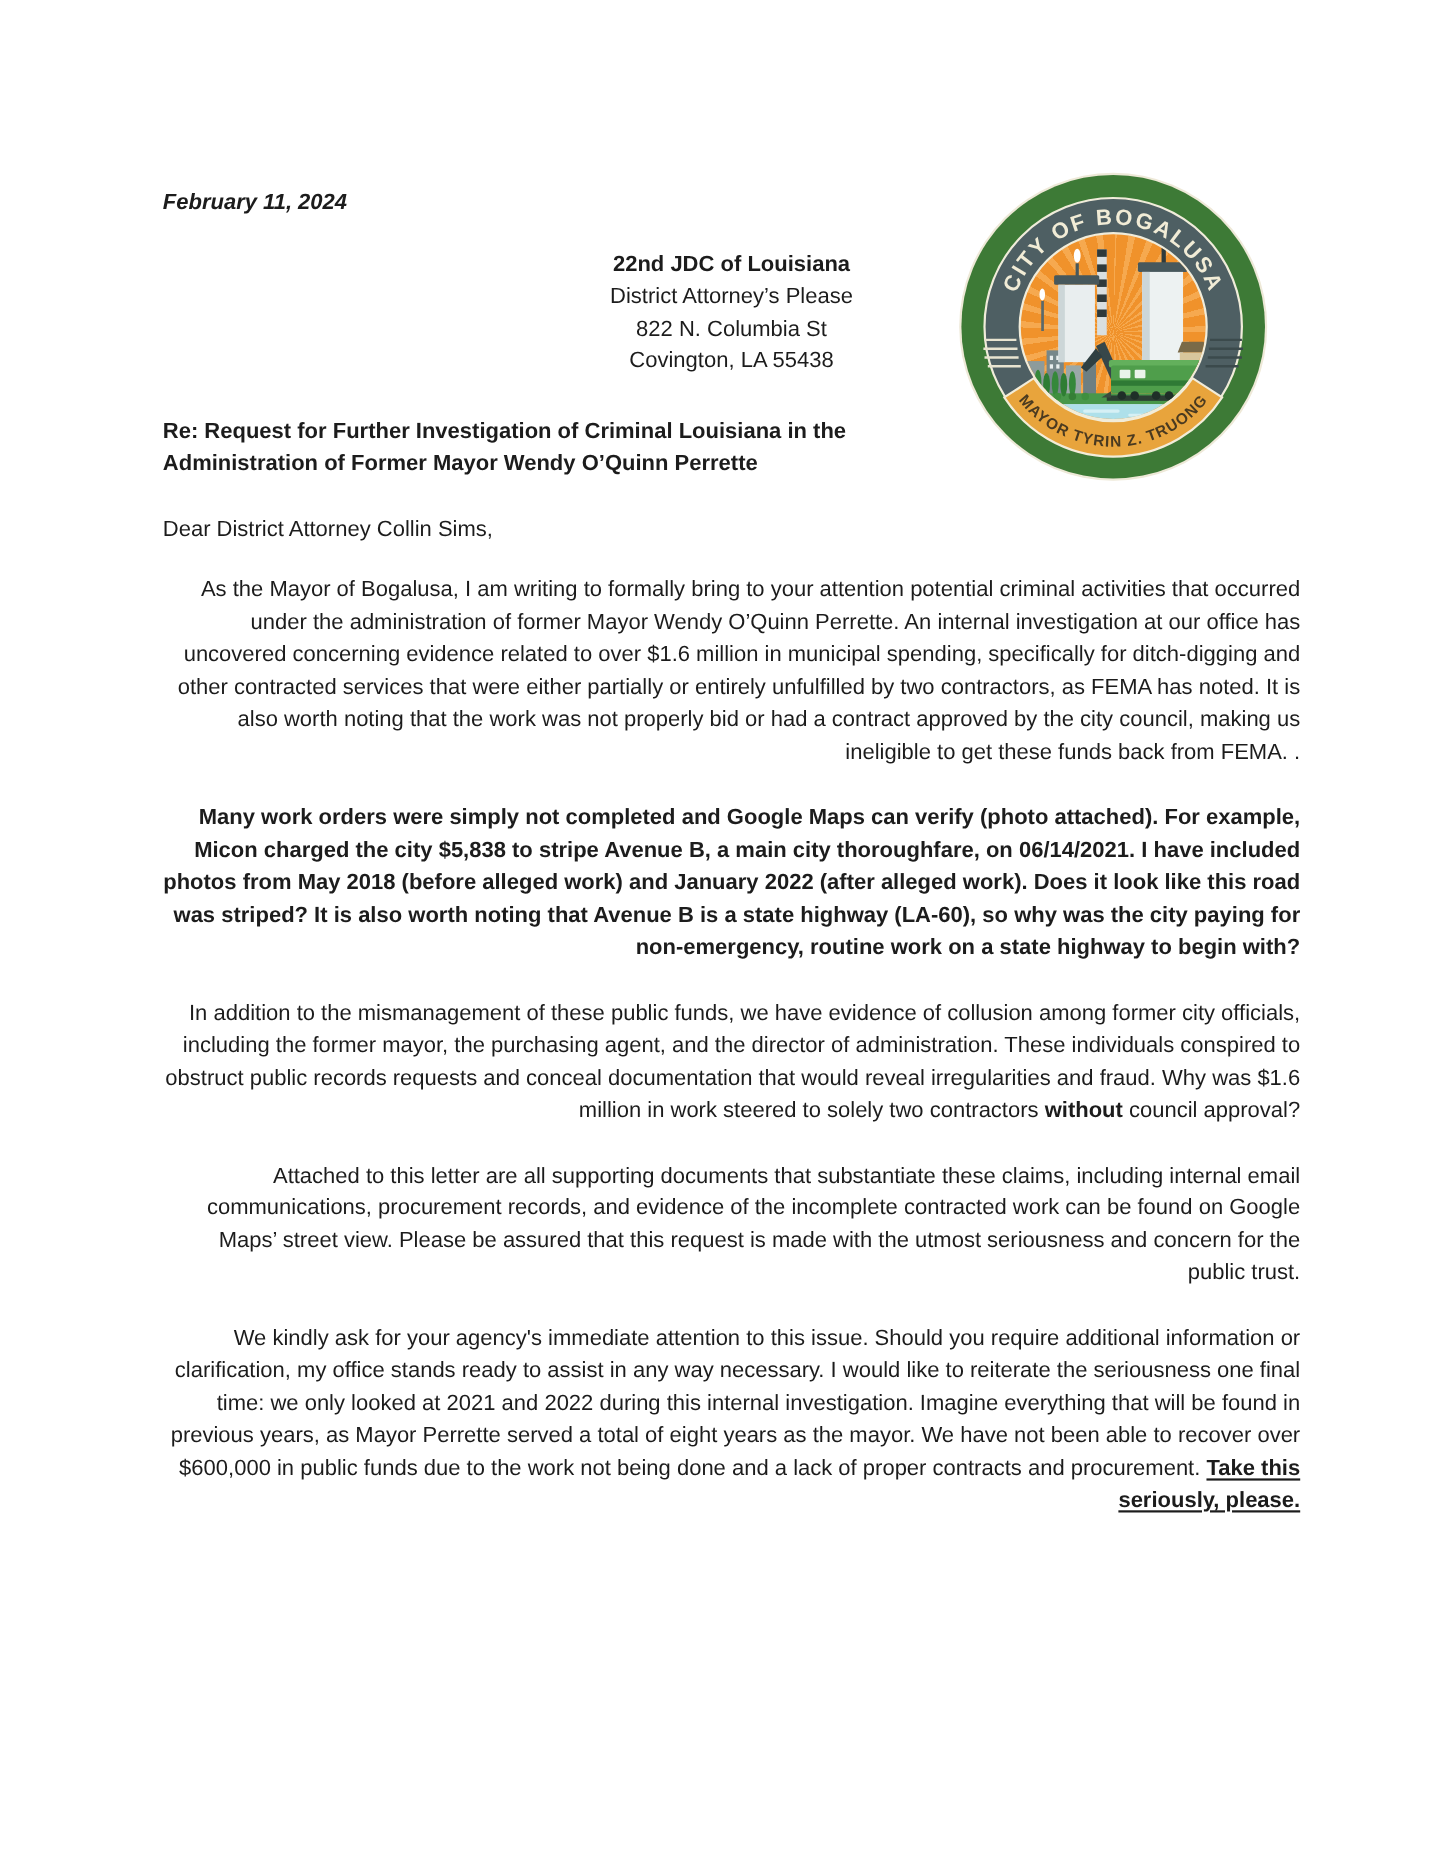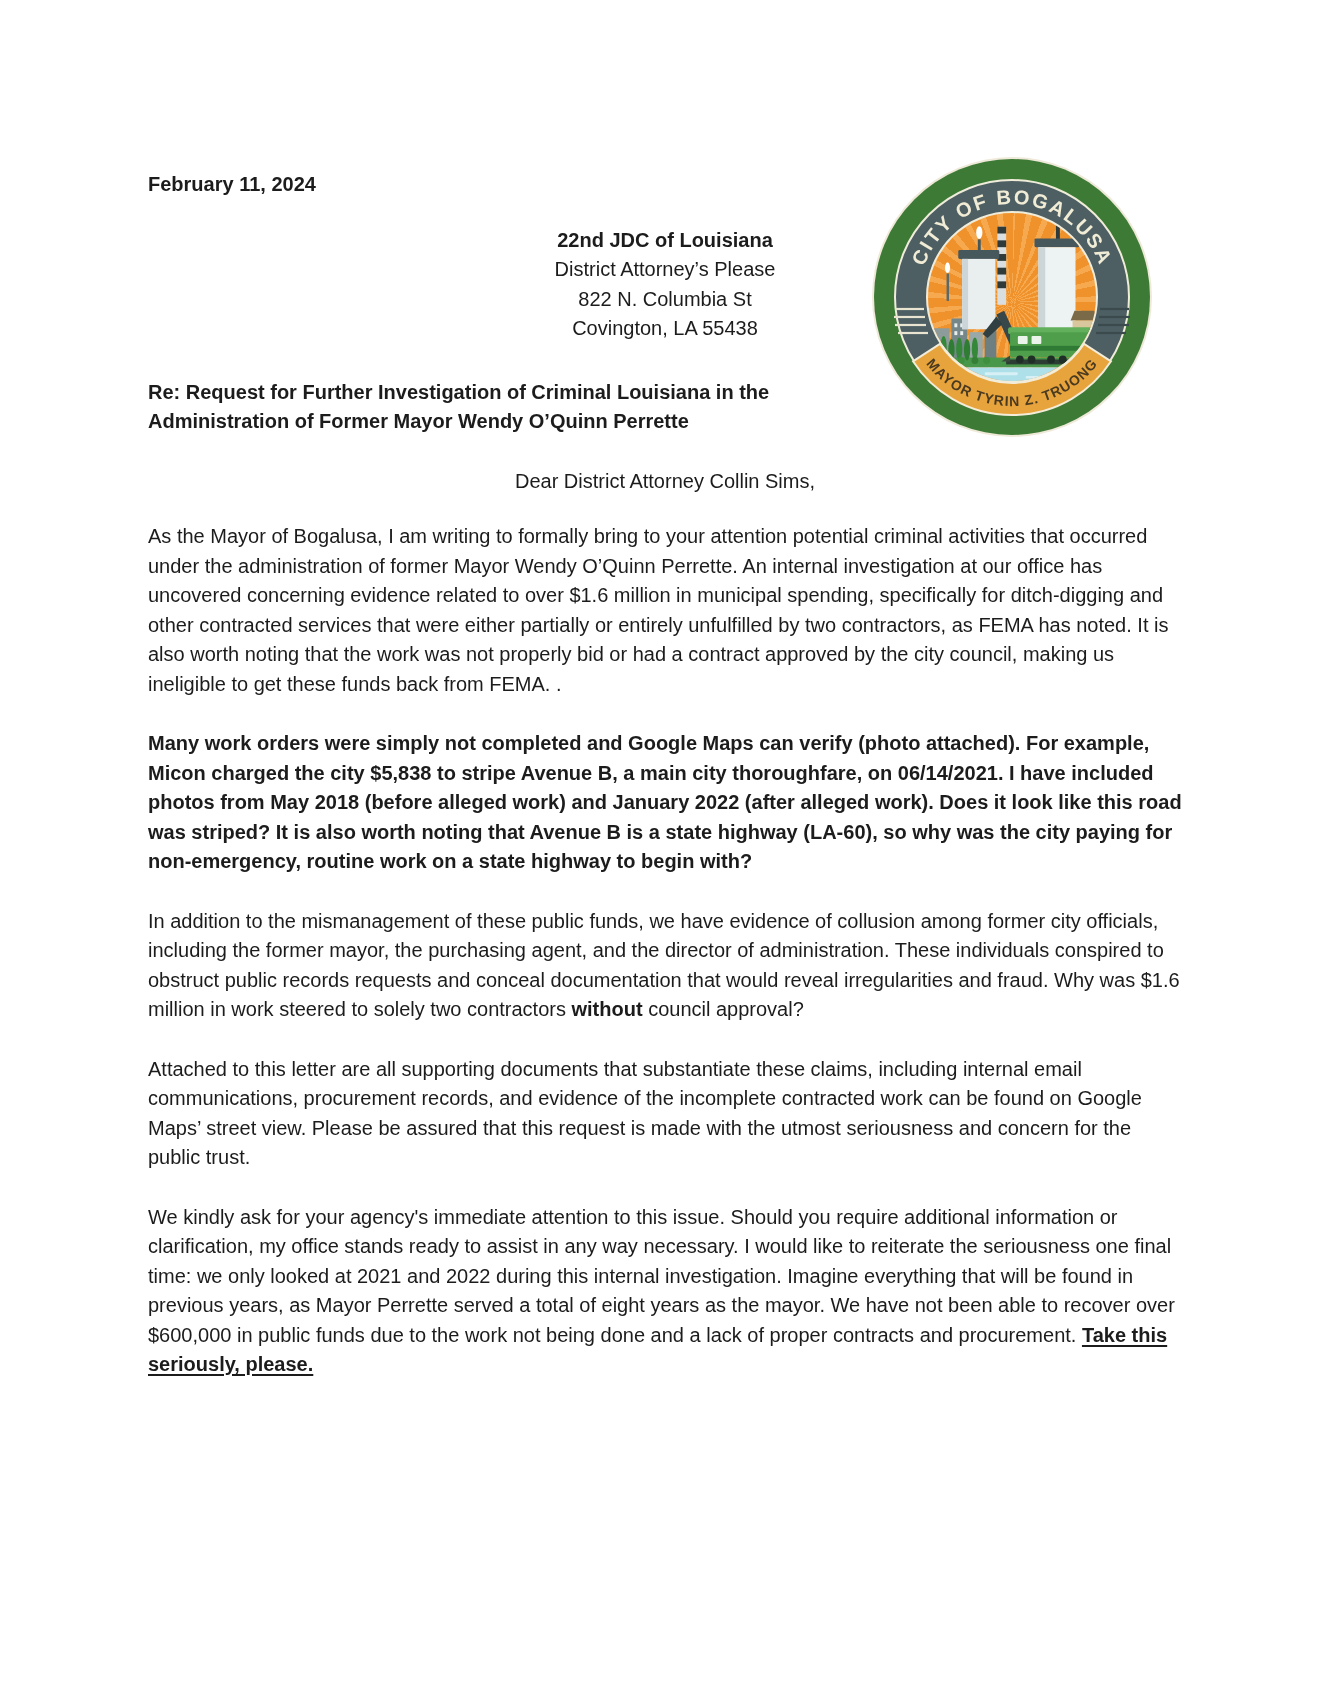--- a/index.html
+++ b/index.html
@@ -15,26 +15,26 @@
     overflow:hidden;
   }
   .content{
     position:absolute;
     left:148px;
     top:170px;
     width:1034px;
   }
   .bold{font-weight:700;}
   .underline{text-decoration:underline;text-decoration-thickness:2px;text-underline-offset:3px;}
-  .date{margin:0 0 26px 0;}
+  .date{margin:0 0 26px 0;font-style:italic;}
   .address{margin:0 0 34px 0;text-align:center;}
   .address p{margin:0;}
   .subject{max-width:705px;margin:0 0 30px 0;}
-  .salutation{margin:0 0 26px 0;text-align:center;}
-  .para{margin:0 0 30px 0;}
+  .salutation{margin:0 0 26px 0;}
+  .para{margin:0 0 30px 0;text-align:right;}
 
   
   .seal{
     position:absolute;
     left:874px;
     top:159px;
     width:276px;
     height:276px;
   }
   .seal .ring-green{

